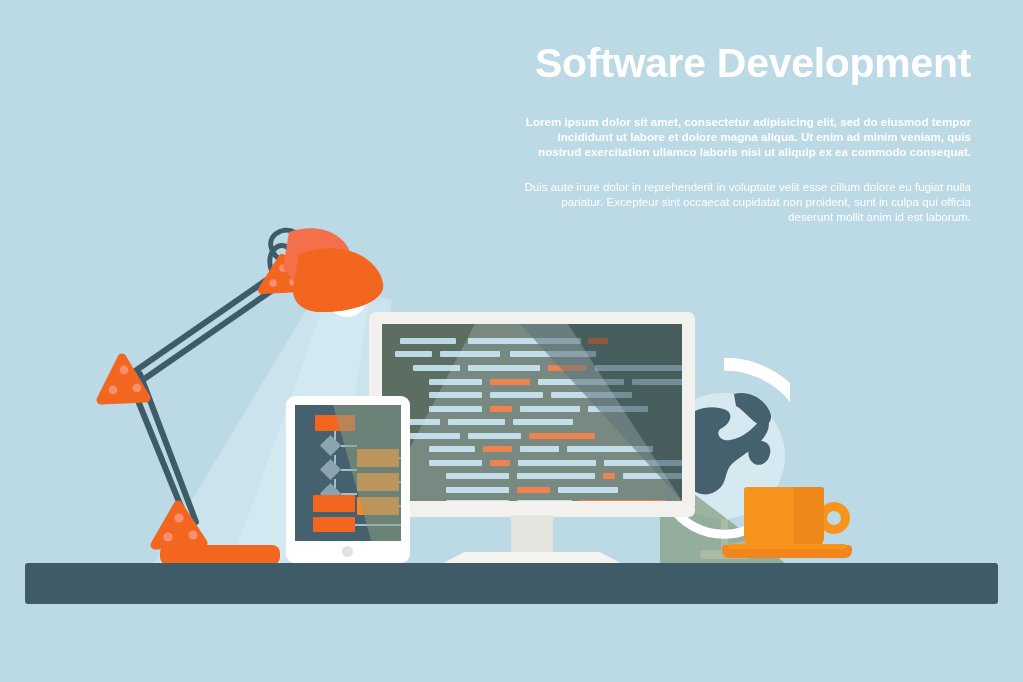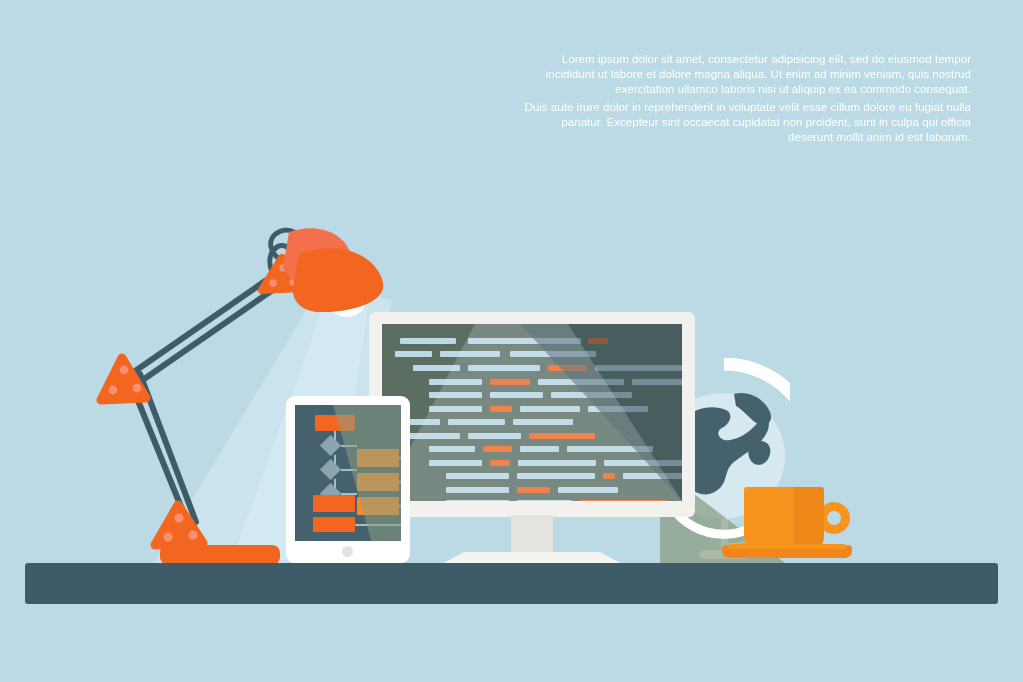--- a/index.html
+++ b/index.html
@@ -15,22 +15,22 @@
   .hero h1{
     margin:0;padding:0;
     font-size:41px;line-height:46px;font-weight:bold;
     color:#ffffff;letter-spacing:-0.3px;white-space:nowrap;
   }
   .hero p{
     margin:0;padding:0;
     font-size:11.6px;line-height:15.2px;color:#ffffff;
     text-align:right;
   }
-  .hero .p1{margin-top:11px;}
-  .hero .p2{margin-top:2px;}
+  .hero .p1{margin-top:28px;font-weight:bold;}
+  .hero .p2{margin-top:19px;}
   .cta{
     position:absolute;right:52px;top:209px;
     box-sizing:border-box;
     border:3px solid #ffffff;
     width:148px;height:38px;
     display:flex;align-items:center;justify-content:center;
     color:#ffffff;font-size:17px;font-weight:bold;letter-spacing:0.4px;
     cursor:pointer;background:transparent;
   }
 
@@ -249,17 +249,18 @@
     <div class="cup-handle"></div>
     <div class="cup-body"></div>
     <div class="cup-shade"></div>
     <div class="saucer"></div>
     <div class="saucer-top"></div>
   </div>
 
   <div class="desk"></div>
 
   <div class="hero">
+    <h1>Software Development</h1>
     <p class="p1">Lorem ipsum dolor sit amet, consectetur adipisicing elit, sed do eiusmod tempor incididunt ut labore et dolore magna aliqua. Ut enim ad minim veniam, quis nostrud exercitation ullamco laboris nisi ut aliquip ex ea commodo consequat.</p>
     <p class="p2">Duis aute irure dolor in reprehenderit in voluptate velit esse cillum dolore eu fugiat nulla pariatur. Excepteur sint occaecat cupidatat non proident, sunt in culpa qui officia deserunt mollit anim id est laborum.</p>
   </div>
 
 </div>
 
 </body></html>

